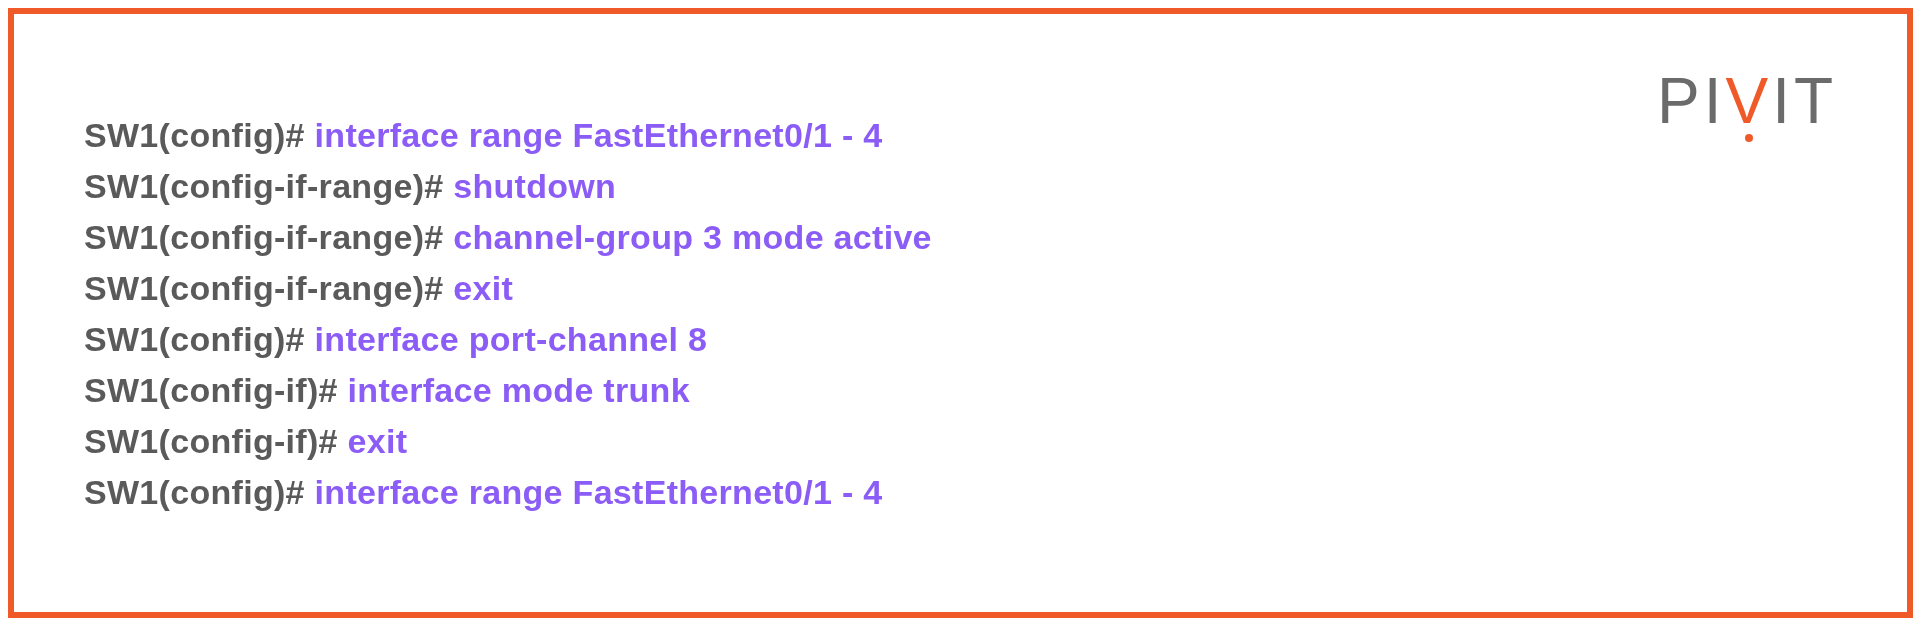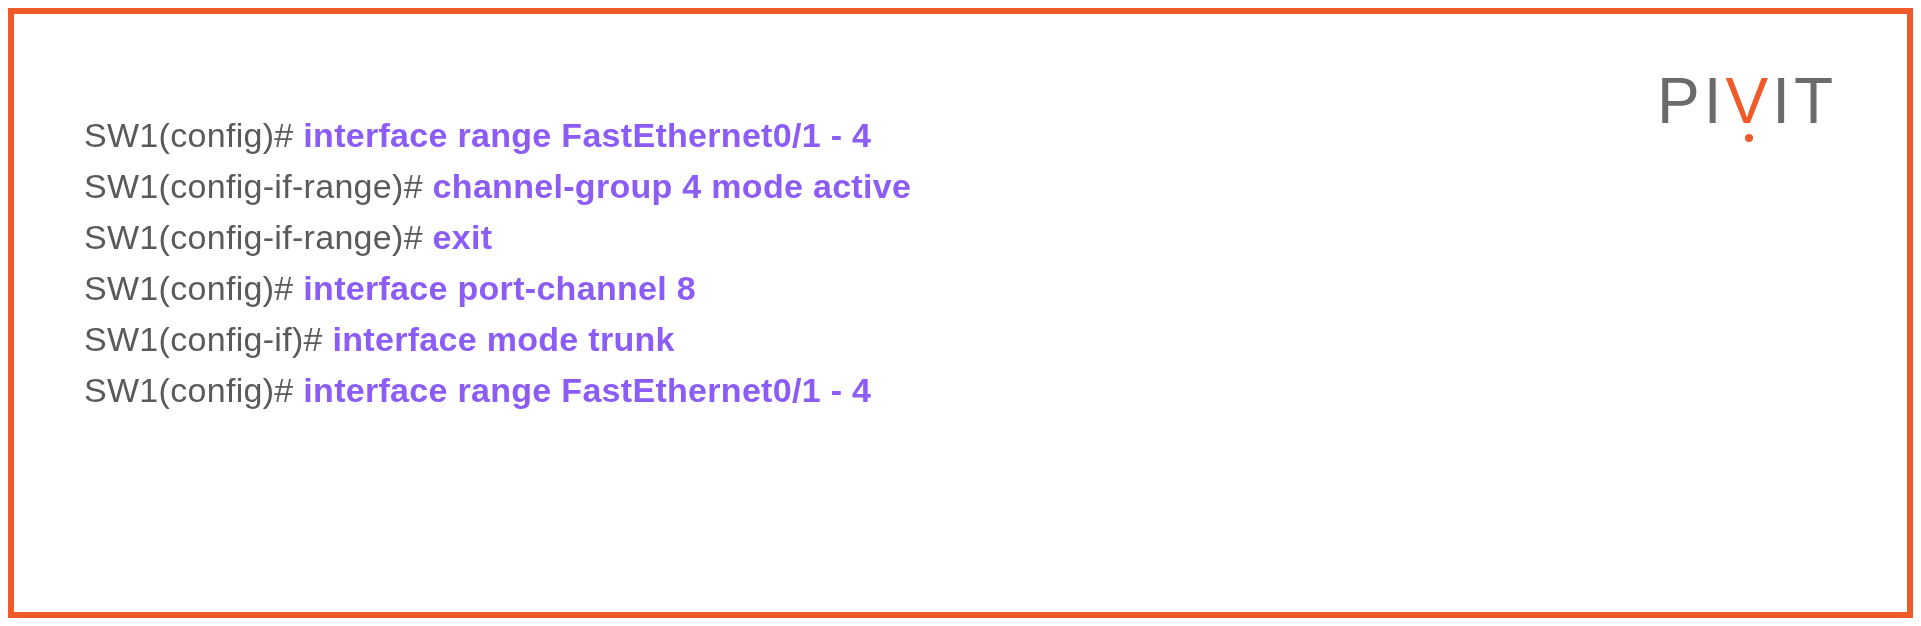--- a/index.html
+++ b/index.html
@@ -56,21 +56,21 @@
       font-size: 34px;
       line-height: 1.5;
       color: #5a5a5a;
       letter-spacing: 0.3px;
     }
     .cli-line {
       white-space: nowrap;
     }
     .prompt {
       color: #5a5a5a;
-      font-weight: 400;
+      font-weight: 700;
     }
     .cmd {
       color: #8b5cf6;
       font-weight: 700;
     }
   </style>
 </head>
 <body>
 
 <div class="frame">
@@ -83,28 +83,34 @@
     </span>
     <span>I</span>
     <span>T</span>
   </div>
 
   <div class="cli-block">
     <div class="cli-line">
       <span class="prompt">SW1(config)# </span><span class="cmd">interface range FastEthernet0/1 - 4</span>
     </div>
     <div class="cli-line">
-      <span class="prompt">SW1(config-if-range)# </span><span class="cmd">channel-group 4 mode active</span>
+      <span class="prompt">SW1(config-if-range)# </span><span class="cmd">shutdown</span>
+    </div>
+    <div class="cli-line">
+      <span class="prompt">SW1(config-if-range)# </span><span class="cmd">channel-group 3 mode active</span>
     </div>
     <div class="cli-line">
       <span class="prompt">SW1(config-if-range)# </span><span class="cmd">exit</span>
     </div>
     <div class="cli-line">
       <span class="prompt">SW1(config)# </span><span class="cmd">interface port-channel 8</span>
     </div>
     <div class="cli-line">
       <span class="prompt">SW1(config-if)# </span><span class="cmd">interface mode trunk</span>
     </div>
     <div class="cli-line">
+      <span class="prompt">SW1(config-if)# </span><span class="cmd">exit</span>
+    </div>
+    <div class="cli-line">
       <span class="prompt">SW1(config)# </span><span class="cmd">interface range FastEthernet0/1 - 4</span>
     </div>
   </div>
 </div>
 
 </body></html>

